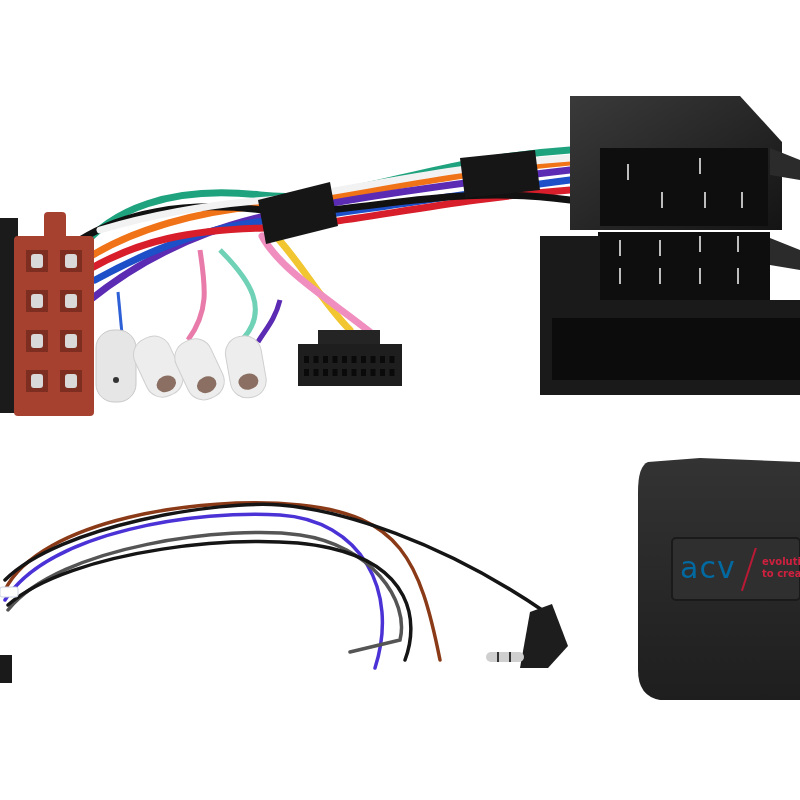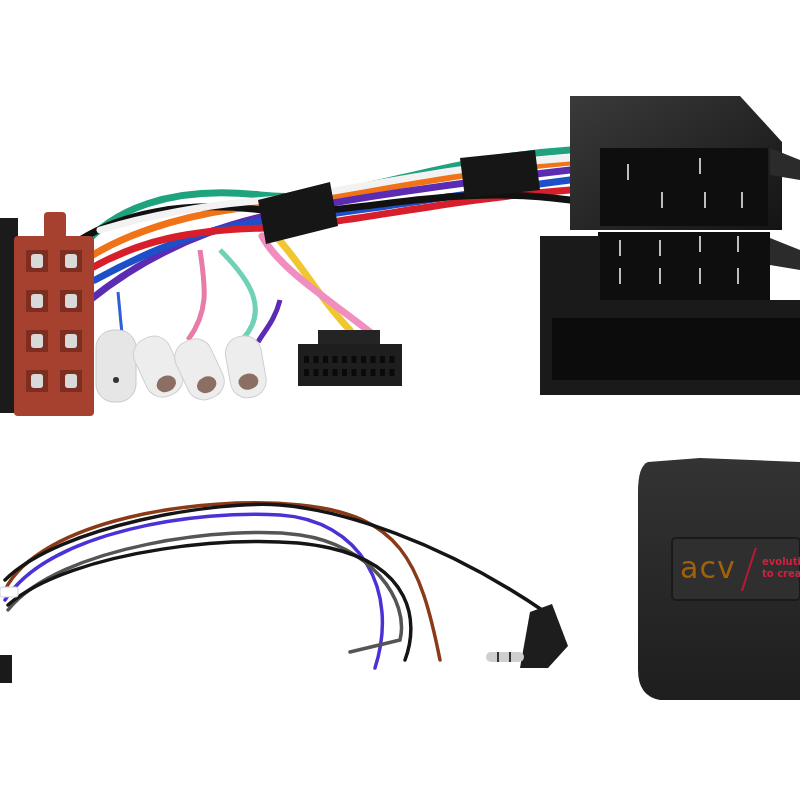--- a/index.html
+++ b/index.html
@@ -158,17 +158,17 @@
     <line x1="510" y1="652" x2="510" y2="662" stroke="#333" stroke-width="2"></line>
   </g>
 
   <g>
     <path d="M648 462 L700 458 L800 462 L800 700 L660 700 Q638 696 638 670 L638 492 Q638 466 648 462 Z" fill="url(#modGrad)"></path>
     <rect x="672" y="538" width="128" height="62" rx="4" fill="#2f2f2f" stroke="#1a1a1a" stroke-width="2"></rect>
   </g>
 </svg>
 
 <div style="position:absolute;left:676px;top:548px;width:124px;height:44px;overflow:hidden;">
-  <span class="brand-text" style="position:absolute;left:4px;top:2px;font-size:30px;color:#a16207;letter-spacing:1px;">acv</span>
+  <span class="brand-text" style="position:absolute;left:4px;top:2px;font-size:30px;color:#0369a1;letter-spacing:1px;">acv</span>
   <span style="position:absolute;left:72px;top:-2px;width:2px;height:46px;background:#b81a35;transform:rotate(18deg);"></span>
   <span class="brand-text" style="position:absolute;left:86px;top:8px;font-size:10px;font-weight:bold;color:#d0203f;white-space:nowrap;">evolution</span>
   <span class="brand-text" style="position:absolute;left:86px;top:20px;font-size:10px;font-weight:bold;color:#d0203f;white-space:nowrap;">to create</span>
 </div>
 
 </body></html>

